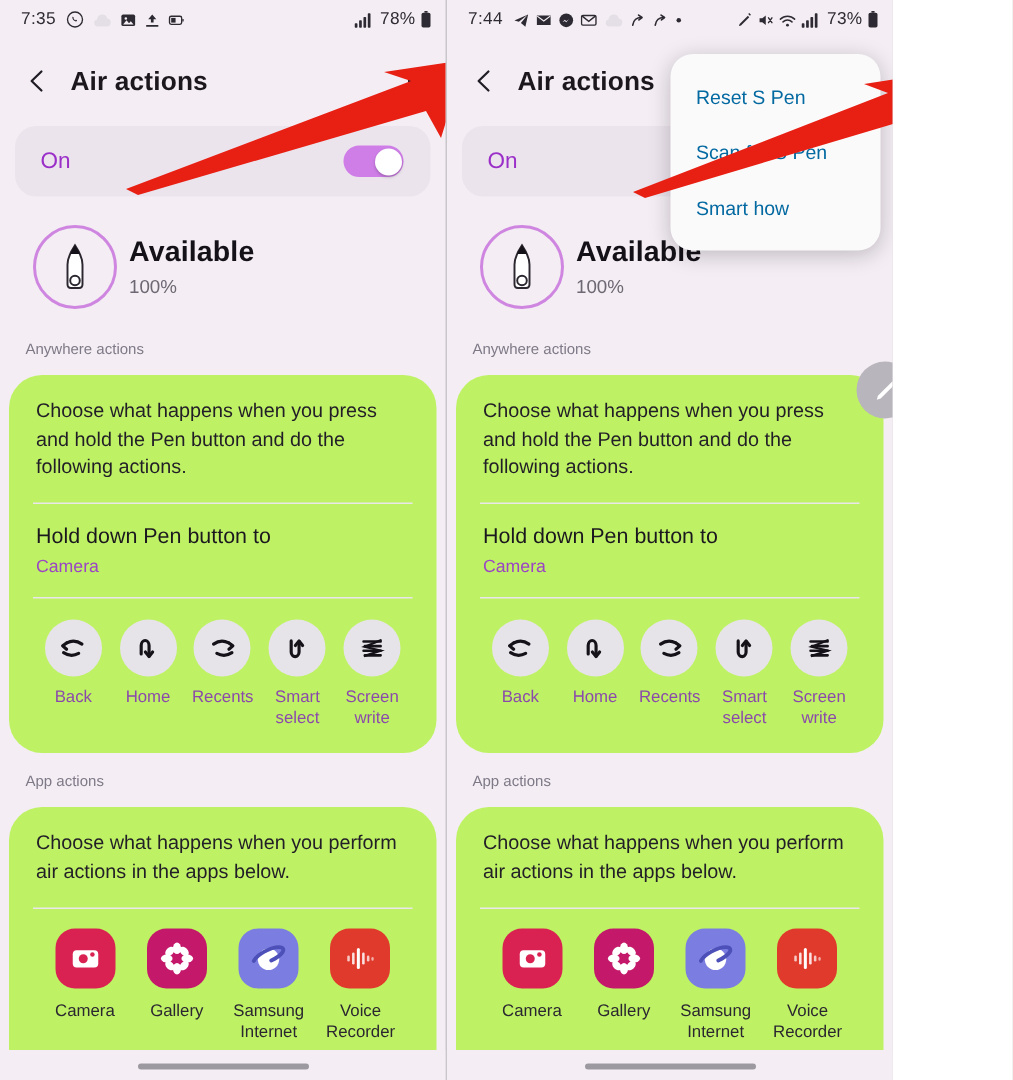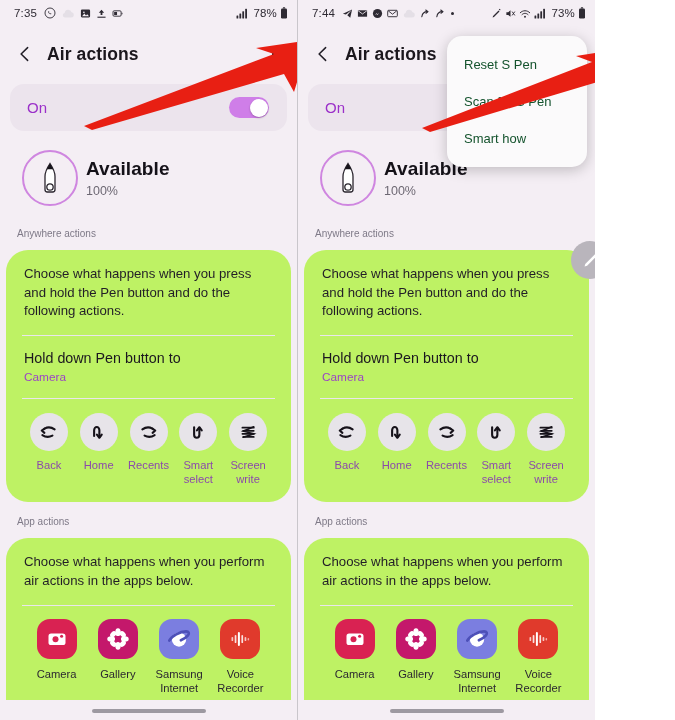--- a/index.html
+++ b/index.html
@@ -120,21 +120,21 @@
     line-height: 1.42;
     padding: 15px 2px 14px 2px;
   }
   .divider { height: 1px; background: #e9e6ec; }
   .row-block { padding: 14px 2px 14px 2px; }
   .row-title { font-size: 14.3px; color: #1b171f; }
   .row-sub { font-size: 11.8px; color: #9b45c4; margin-top: 4px; }
 
   .gesture-row {
     display: flex;
-    justify-content: flex-end;
+    justify-content: center;
     padding: 14px 2px 16px 2px;
   }
   .gesture {
     display: flex; flex-direction: column; align-items: center;
     width: 57px;
   }
   .gest-circle {
     width: 38px; height: 38px; border-radius: 50%;
     background: #e7e4e9;
     display: flex; align-items: center; justify-content: center;
@@ -185,21 +185,21 @@
     right: 8px; top: 36px;
     width: 140px;
     background: #fbfafb;
     border-radius: 15px;
     box-shadow: 0 3px 14px rgba(0,0,0,.22);
     padding: 10px 0;
     z-index: 20;
   }
   .popup-item {
     font-size: 13px;
-    color: #14532d;
+    color: #0369a1;
     padding: 11px 0 11px 17px;
   }
 
   
   .arrow { position: absolute; pointer-events: none; z-index: 30; }
 
   
   .home-ind {
     position: absolute;
     bottom: 7px; left: 50%;

